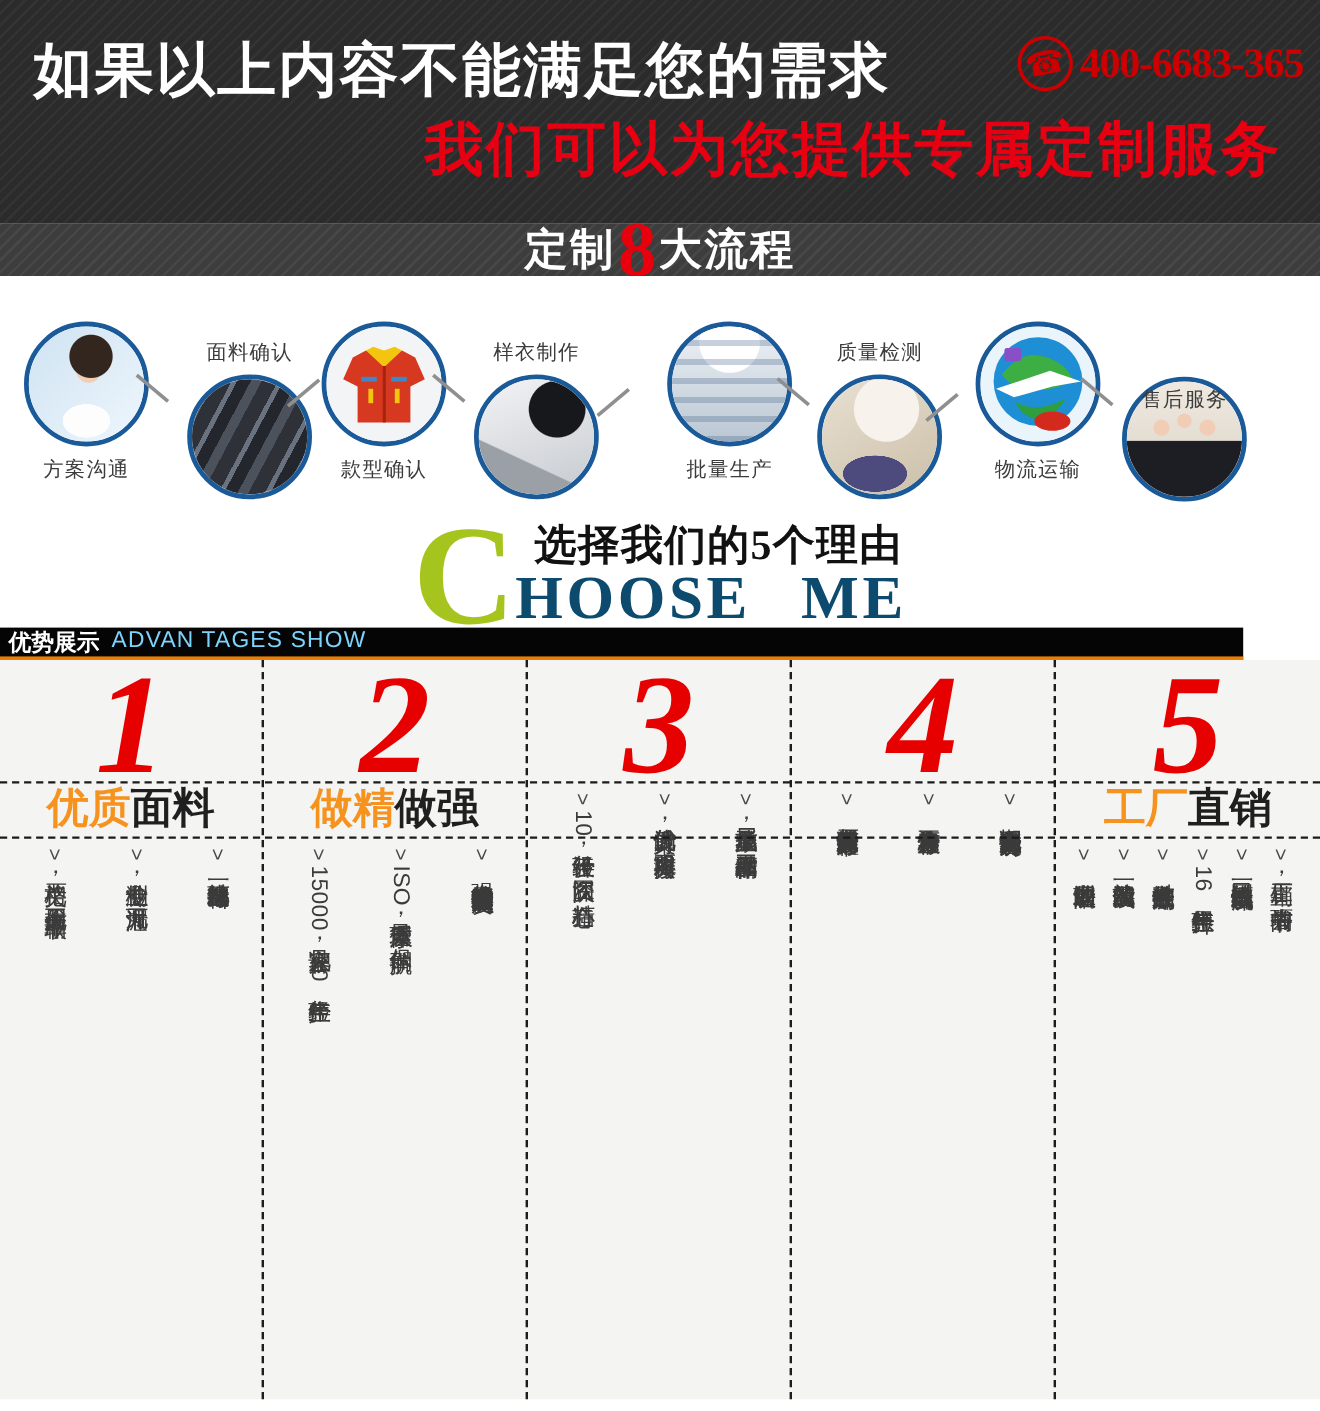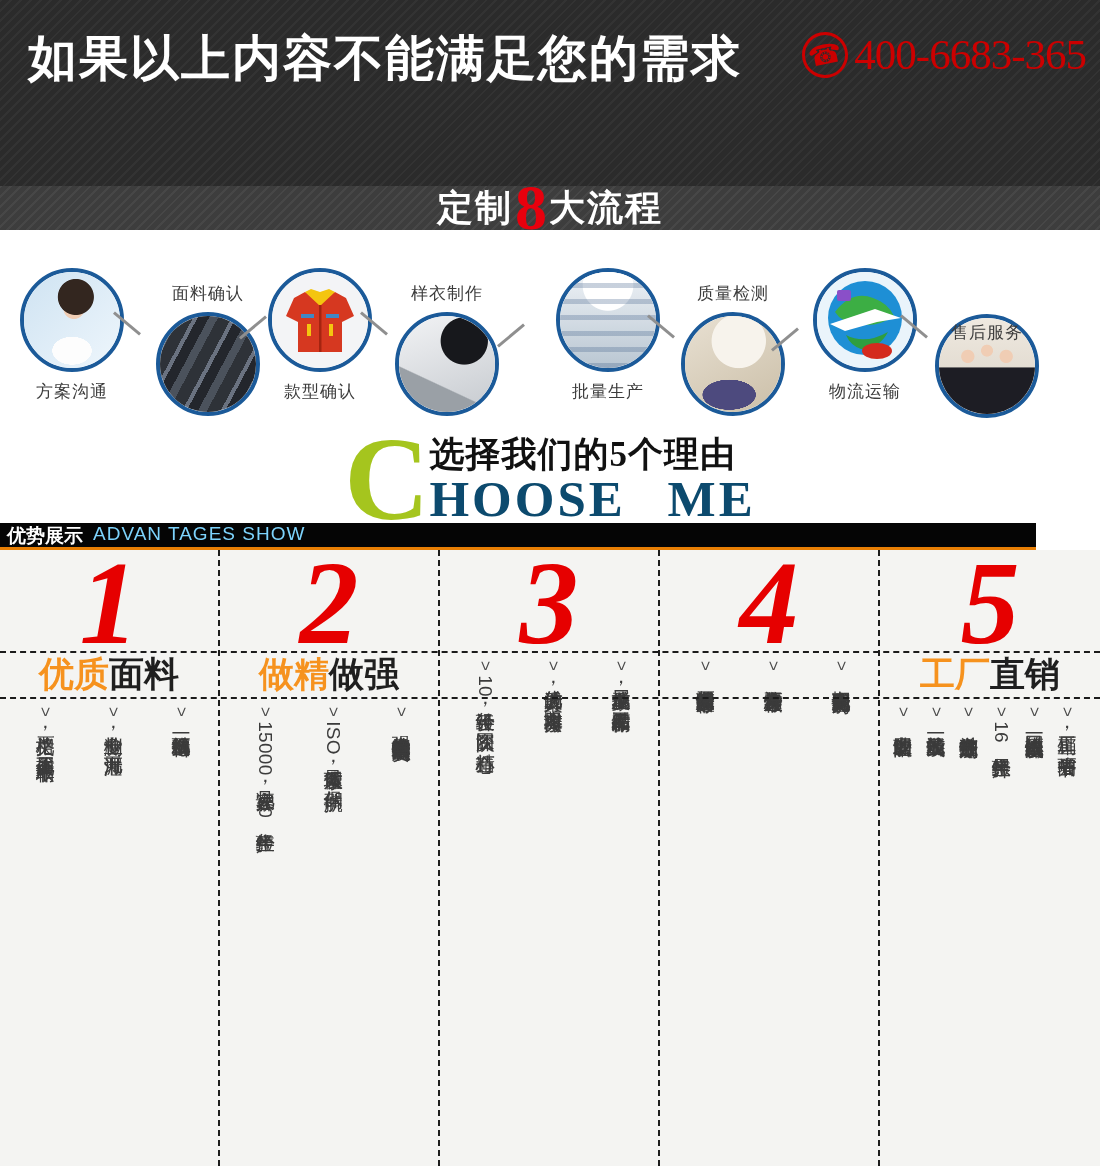--- a/index.html
+++ b/index.html
@@ -18,21 +18,21 @@
     font-size:49px;font-weight:bold;letter-spacing:2px;white-space:nowrap;
   }
   .phone-wrap{position:absolute;right:14px;top:30px;display:flex;align-items:center;gap:6px;}
   .phone-icon{
     width:46px;height:46px;border:3px solid #cc0000;border-radius:50%;
     display:flex;align-items:center;justify-content:center;color:#cc0000;font-size:27px;
     transform:rotate(-12deg);box-sizing:border-box;
   }
   .phone-number{
     color:#cc0000;font-family:"Liberation Serif","DejaVu Serif",serif;
-    font-size:43px;font-weight:normal;letter-spacing:-1px;white-space:nowrap;
+    font-size:35px;font-weight:bold;letter-spacing:-1px;white-space:nowrap;
   }
   .headline-red{
     position:absolute;right:32px;top:92px;color:#e60012;
     font-size:49px;font-weight:bold;letter-spacing:2px;white-space:nowrap;
   }
   
   .process-bar{
     width:1100px;height:44px;background:#3d3d3d;
     background-image:repeating-linear-gradient(135deg,rgba(255,255,255,.05) 0 2px,rgba(0,0,0,0) 2px 7px);
     display:flex;align-items:center;justify-content:center;
@@ -83,21 +83,21 @@
   
   .choose{width:1100px;height:89px;background:#ffffff;display:flex;justify-content:center;}
   .choose-inner{display:flex;align-items:flex-end;}
   .choose-c{
     font-family:"Liberation Serif","DejaVu Serif",serif;font-weight:bold;
     font-size:118px;line-height:86px;color:#a5c51e;
   }
   .choose-right{display:flex;flex-direction:column;align-items:flex-start;}
   .choose-cn{
     font-family:"Liberation Serif","DejaVu Serif",serif;font-weight:bold;
-    font-size:35px;line-height:40px;color:#111111;letter-spacing:1px;white-space:nowrap;
+    font-size:35px;line-height:40px;color:#111111;letter-spacing:1px;white-space:nowrap;margin-left:16px;
   }
   .choose-en{
     font-family:Liberation Serif, serif;font-weight:bold;
     font-size:51px;line-height:48px;color:#0c4a6e;letter-spacing:3px;word-spacing:26px;white-space:nowrap;
   }
   
   .adv-bar{
     width:1036px;height:24px;background:#050505;border-bottom:3px solid #e87f04;
     display:flex;gap:10px;box-sizing:content-box;padding:0;
   }
@@ -135,20 +135,21 @@
 <body>
 
 <div class="top-banner">
   <div class="headline-white">如果以上内容不能满足您的需求</div>
   <div class="phone-wrap">
     <span class="phone-icon">
       <span>☎</span>
     </span>
     <span class="phone-number">400-6683-365</span>
   </div>
+  <div class="headline-red">我们可以为您提供专属定制服务</div>
 </div>
 
 <div class="process-bar">
   <span class="pb-text">定制</span>
   <span class="pb-num">8</span>
   <span class="pb-text">大流程</span>
 </div>
 
 <div class="process-flow">
 

